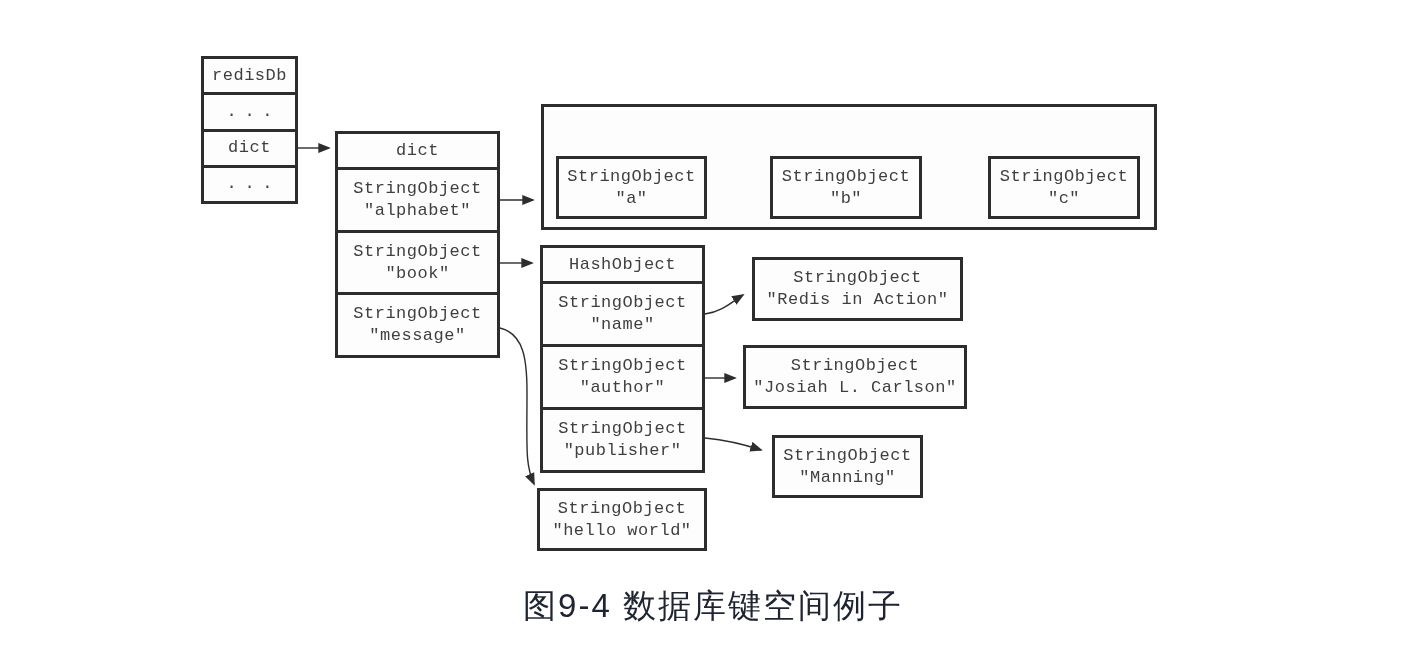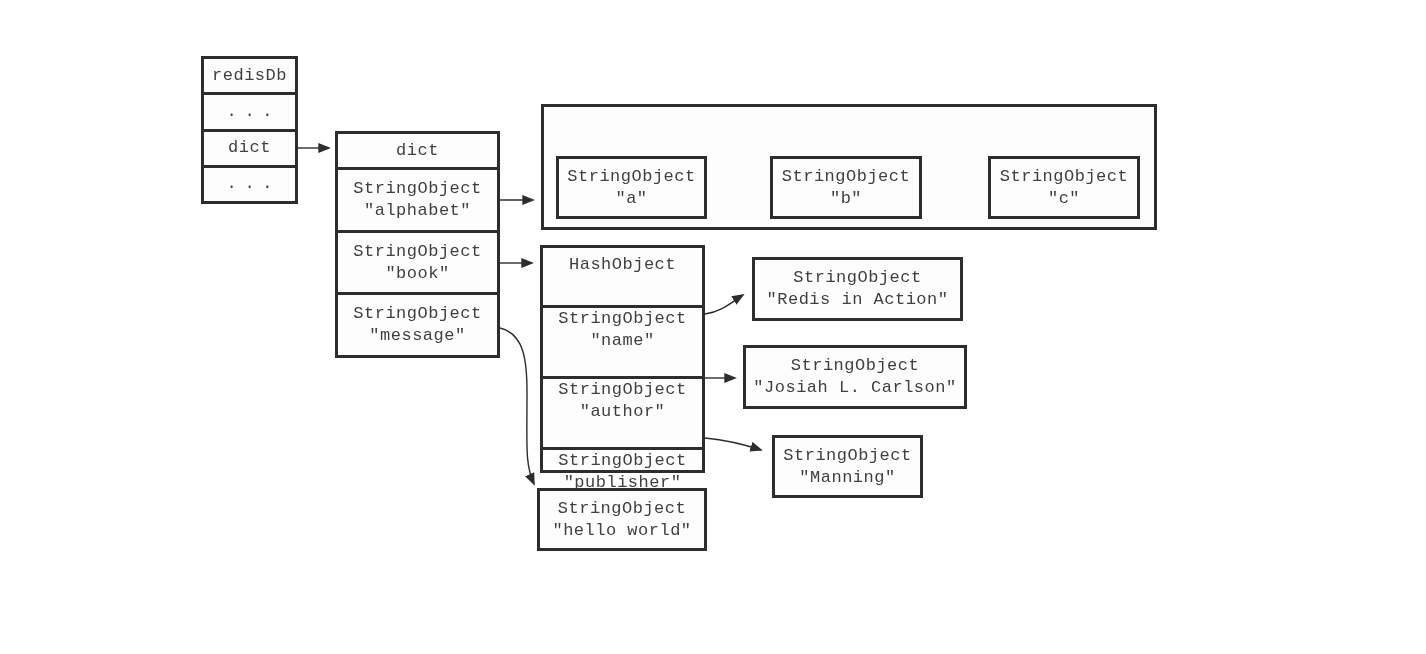--- a/index.html
+++ b/index.html
@@ -154,21 +154,21 @@
     <div class="node" style="left:226px; top:49px; width:152px; height:63px;">
       <span>StringObject</span>
       <span>"b"</span>
     </div>
     <div class="node" style="left:444px; top:49px; width:152px; height:63px;">
       <span>StringObject</span>
       <span>"c"</span>
     </div>
   </div>
 
-  <div class="vtable" style="left:540px; top:245px; width:165px; height:228px;gap:24px;">
+  <div class="vtable" style="left:540px; top:245px; width:165px; height:228px;">
     <div class="hdr">HashObject</div>
     <div class="row">
       <span>StringObject</span>
       <span>"name"</span>
     </div>
     <div class="row">
       <span>StringObject</span>
       <span>"author"</span>
     </div>
     <div class="row">
@@ -190,14 +190,15 @@
   <div class="node" style="left:772px; top:435px; width:151px; height:63px;">
     <span>StringObject</span>
     <span>"Manning"</span>
   </div>
 
   <div class="node" style="left:537px; top:488px; width:170px; height:63px;">
     <span>StringObject</span>
     <span>"hello world"</span>
   </div>
 
+  <div class="caption">图9-4 数据库键空间例子</div>
 
 </div>
 
 </body></html>

